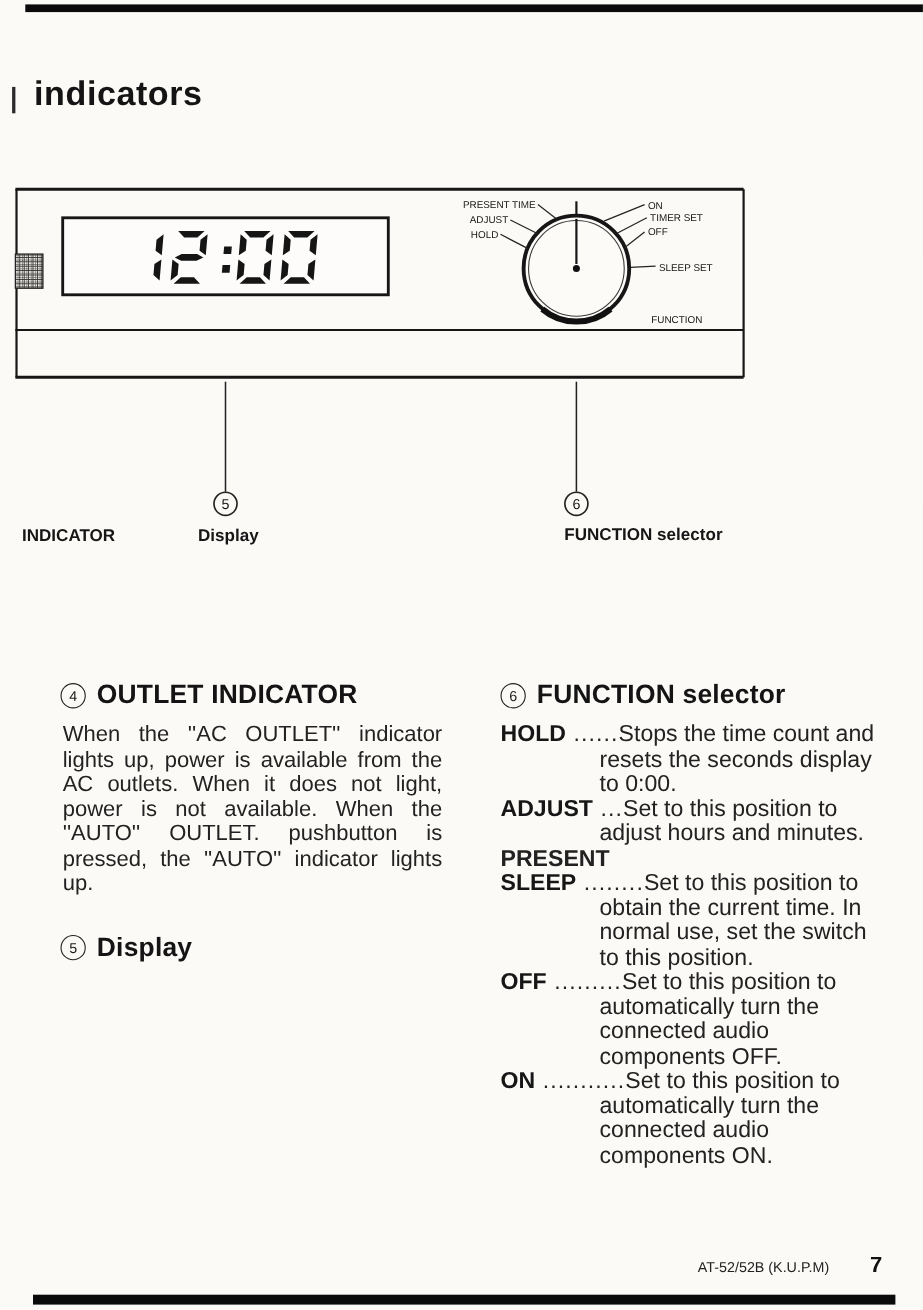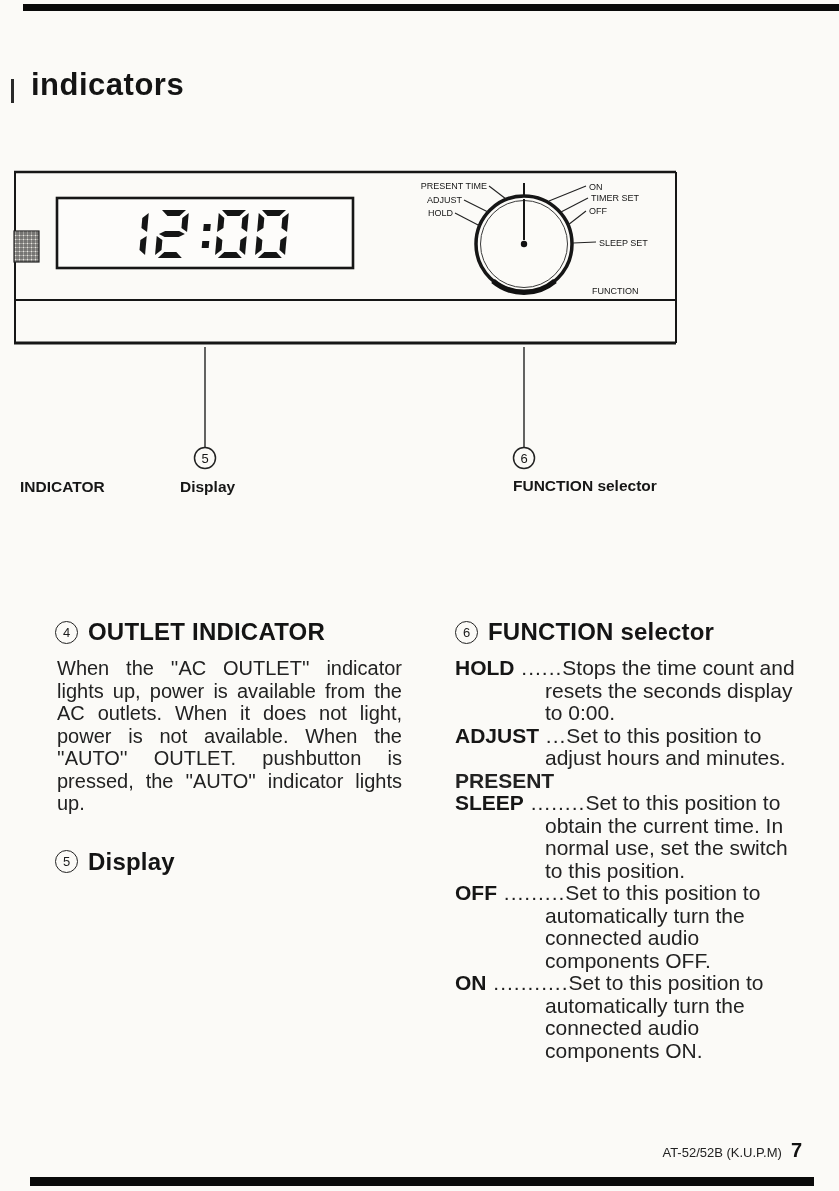--- a/index.html
+++ b/index.html
@@ -36,21 +36,21 @@
   .sec-gap { margin-top:33px; }
   .entries { margin-top:2px; }
   .entries p { margin:0; font-size:21px; line-height:22.5px; color:#222; }
   .defentry { padding-left:90px; text-indent:-90px; }
   .defentry b { font-weight:bold; color:#161616; }
   .defentry .dots { letter-spacing:1px; }
   .term-only { font-weight:bold; color:#161616; }
   .entry-indent { padding-left:90px; text-indent:-58px; }
   .footer {
     position:absolute; top:1139px; right:37px;
-    font-size:13px; color:#222; display:flex; align-items:baseline;
+    font-size:13px; color:#222; display:flex; align-items:baseline;gap:28px;
   }
   .footer .pagenum { font-size:20px; font-weight:bold; margin-left:9px; color:#111; }
 </style>
 </head>
 <body>
 
 <div class="page">
 
   <div class="bar-top"></div>
   <div class="head-tick"></div>

